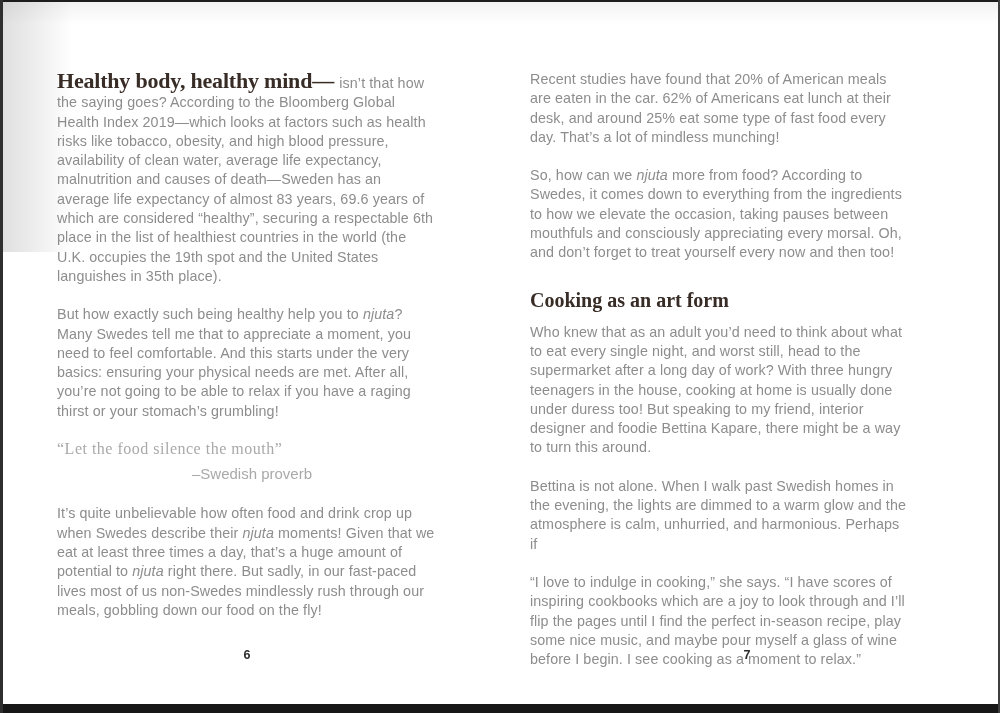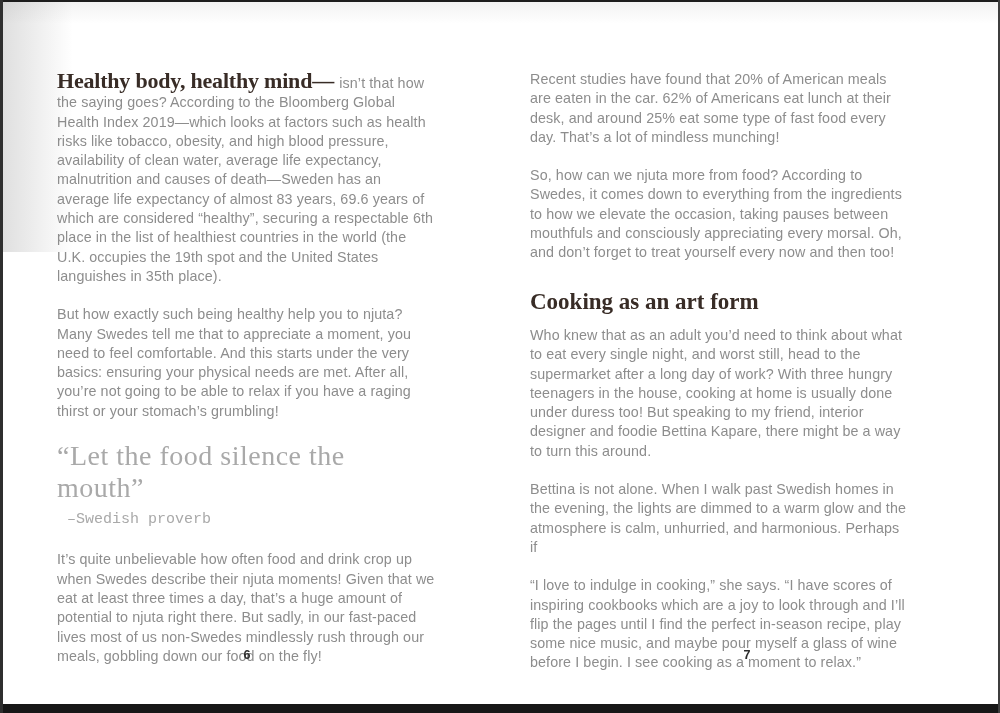--- a/index.html
+++ b/index.html
@@ -29,51 +29,52 @@
   #left-col  { left: 57px; }
   #right-col { left: 530px; }
 
   p.body {
     margin: 0 0 19px 0;
     font-size: 14.3px;
     line-height: 19.3px;
     letter-spacing: 0.1px;
     color: #8d8d8d;
   }
-  .seg-i { }
+  .seg-i { font-style: italic; }
   .seg-runin {
     font-family: "Liberation Serif", serif;
     font-weight: 700;
     font-size: 22px;
     line-height: 1;
     letter-spacing: -0.2px;
     color: #382c26;
   }
   h3.subhead {
     margin: 26px 0 12px 0;
     font-family: "Liberation Serif", serif;
     font-weight: 700;
-    font-size: 23px;
+    font-size: 20px;
     line-height: 1.1;
     color: #382c26;
   }
   .pull-quote {
     margin: 0 0 7px 0;
     font-family: "Liberation Serif", serif;
-    font-size: 28px;
+    font-size: 16px;
     line-height: 1.15;
     letter-spacing: 0.5px;
     color: #a9a9a9;
   }
   .quote-attrib {
     margin: 0 0 22px 0;
     padding-left: 10px;
-    font-family: Liberation Mono, monospace;
+    font-family: Liberation Sans, sans-serif;
     font-size: 15px;
     color: #a9a9a9;
+    text-align: center;
   }
   .pagenum {
     position: absolute;
     top: 648px;
     width: 380px;
     text-align: center;
     font-size: 12.5px;
     font-weight: 700;
     color: #2c2c2c;
   }

